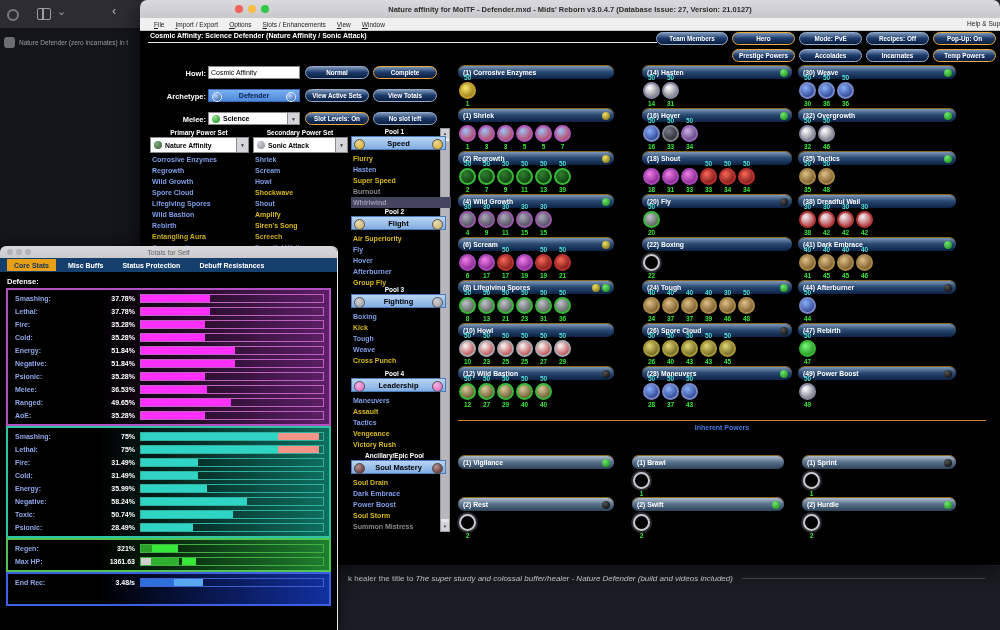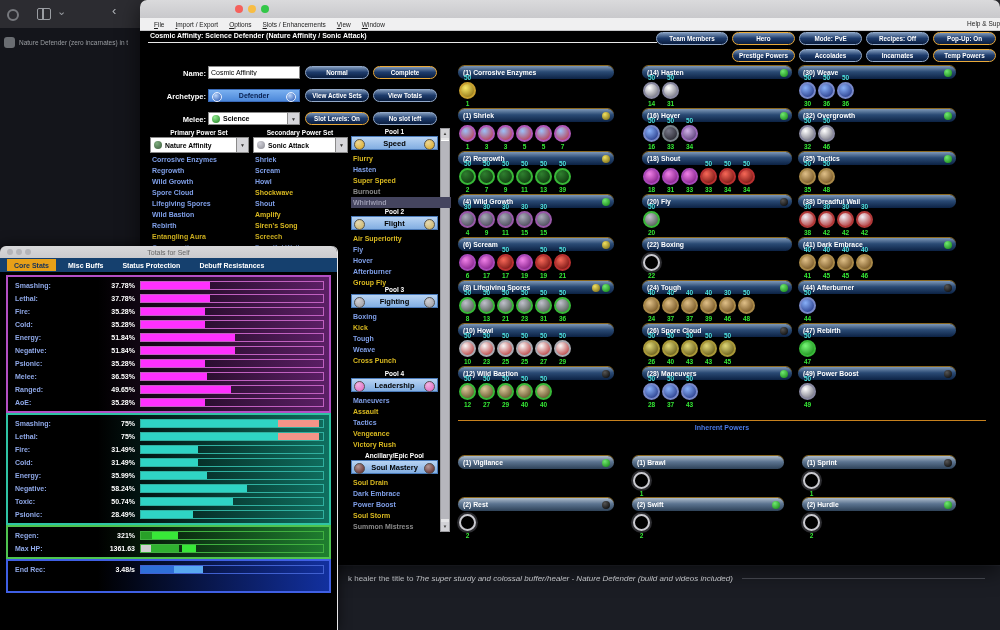--- a/index.html
+++ b/index.html
@@ -49,21 +49,21 @@
   .combo{background:#fff;border:1px solid #8a8a8a;display:flex;align-items:center;font-size:7px;font-weight:bold;color:#000;}
   .combo .cicon{width:8px;height:8px;border-radius:50%;margin:0 3px;flex:none;}
   .combo .carrow{margin-left:auto;width:11px;align-self:stretch;background:#d6d6da;border-left:1px solid #8a8a8a;
     display:flex;align-items:center;justify-content:center;font-size:5px;color:#333;}
   .colhead{position:absolute;font-size:6.5px;font-weight:bold;color:#fff;text-align:center;}
   
   .plist{position:absolute;width:100px;}
   .litem{height:11px;font-size:7px;font-weight:bold;line-height:11px;padding-left:2px;white-space:nowrap;}
   .litem.t{color:#7f9fe8;}.litem.a{color:#d8b820;}.litem.g{color:#8a8a8a;}
   .litem.s{color:#9a9ab0;background:#44445e;}
-  .poolbar{position:absolute;left:211px;width:87px;height:14px;background:linear-gradient(#b8d4f4,#82aee2);
+  .poolbar{position:absolute;left:211px;width:95px;height:14px;background:linear-gradient(#b8d4f4,#82aee2);
     border:1px solid #4a7ab8;box-sizing:border-box;display:flex;align-items:center;justify-content:center;
     font-size:7.5px;font-weight:bold;color:#000;}
   .picon{position:absolute;top:1.5px;width:9px;height:9px;border-radius:50%;border:1px solid #555;}
   
   #sbar{position:absolute;left:300px;top:128px;width:10px;height:404px;background:#e4e4e6;border:1px solid #9a9a9e;box-sizing:border-box;}
   .sarrow{position:absolute;left:0;width:8px;height:9px;background:#d2d2d6;color:#444;font-size:4.5px;line-height:9px;text-align:center;}
   #sthumb{position:absolute;left:0;top:11px;width:8px;height:378px;background:#b6b6bc;border-top:1px solid #fff;}
   
   .pbar{position:absolute;height:13px;border-radius:7px;background:linear-gradient(#7e98b8,#2a4a74 45%,#0c2244);
     box-shadow:0 -1px 0 #8a6820;color:#fff;}
@@ -126,20 +126,21 @@
       <em>The super sturdy and colossal buffer/healer - Nature Defender (build and videos included)</em>
       <span class="msgline"></span>
     </div>
   </div>
 
   <div id="mids">
     <div id="mtitle">
       <span class="tl" style="left:95px;background:#f5615c;"></span>
       <span class="tl" style="left:108px;background:#f8bd44;"></span>
       <span class="tl" style="left:121px;background:#33c748;"></span>
+      <span>Nature affinity for MoITF - Defender.mxd - Mids' Reborn v3.0.4.7 (Database Issue: 27, Version: 21.0127)</span>
     </div>
     <div id="menubar">
         <span class="mitem"><u>F</u>ile</span>
         <span class="mitem"><u>I</u>mport / Export</span>
         <span class="mitem"><u>O</u>ptions</span>
         <span class="mitem"><u>S</u>lots / Enhancements</span>
         <span class="mitem"><u>V</u>iew</span>
         <span class="mitem"><u>W</u>indow</span>
       </div>
     <div id="menu-right">Help &amp; Sup</div>
@@ -154,21 +155,21 @@
         <div class="pill">Recipes: Off</div>
         <div class="pill act">Pop-Up: On</div>
       </div>
     <div class="pillrow" id="btnrow2" style="left:500px;top:49px;">
         <div class="pill act">Prestige Powers</div>
         <div class="pill">Accolades</div>
         <div class="pill">Incarnates</div>
         <div class="pill act">Temp Powers</div>
       </div>
 
-    <div class="flabel" style="top:69px;">Name:</div>
+    <div class="flabel" style="top:69px;">Howl:</div>
     <input class="ffield" id="name-input" style="top: 66px;" value="Cosmic Affinity">
     <div class="flabel" style="top:92px;">Archetype:</div>
     <div class="ffield" id="arch-field" style="top:89px;">
       <span class="shield" style="left:3px;"></span>
       <span>Defender</span>
       <span class="shield" style="right:3px;"></span>
     </div>
     <div class="flabel" style="top:115px;">Melee:</div>
     <div class="ffield combo" style="top:112px;">
       <span class="cicon" style="background:radial-gradient(circle at 35% 30%,#90e890,#1f7f1f);"></span>
@@ -927,20 +928,21 @@
       <span class="tdot" style="left:25px;"></span>
       <span>Totals for Self</span>
     </div>
     <div id="ttabs">
         <div class="tab act">Core Stats</div>
         <div class="tab">Misc Buffs</div>
         <div class="tab">Status Protection</div>
         <div class="tab">Debuff Resistances</div>
       </div>
     <div id="totals-body">
+        <div class="sec-label">Defense:</div>
         <div class="panel" style="border-color: rgb(180, 79, 196); background: linear-gradient(90deg, rgb(0, 0, 0) 28%, rgb(92, 31, 102));">
           <div class="srow">
             <span class="slabel">Smashing:</span>
             <span class="sval">37.78%</span>
             <span class="strack" style="border-color: rgb(192, 96, 192);">
               <i class="seg" style="background: rgb(255, 48, 255); left: 0%; width: 37.78%;"></i>
             </span>
           </div>
           <div class="srow">
             <span class="slabel">Lethal:</span>

